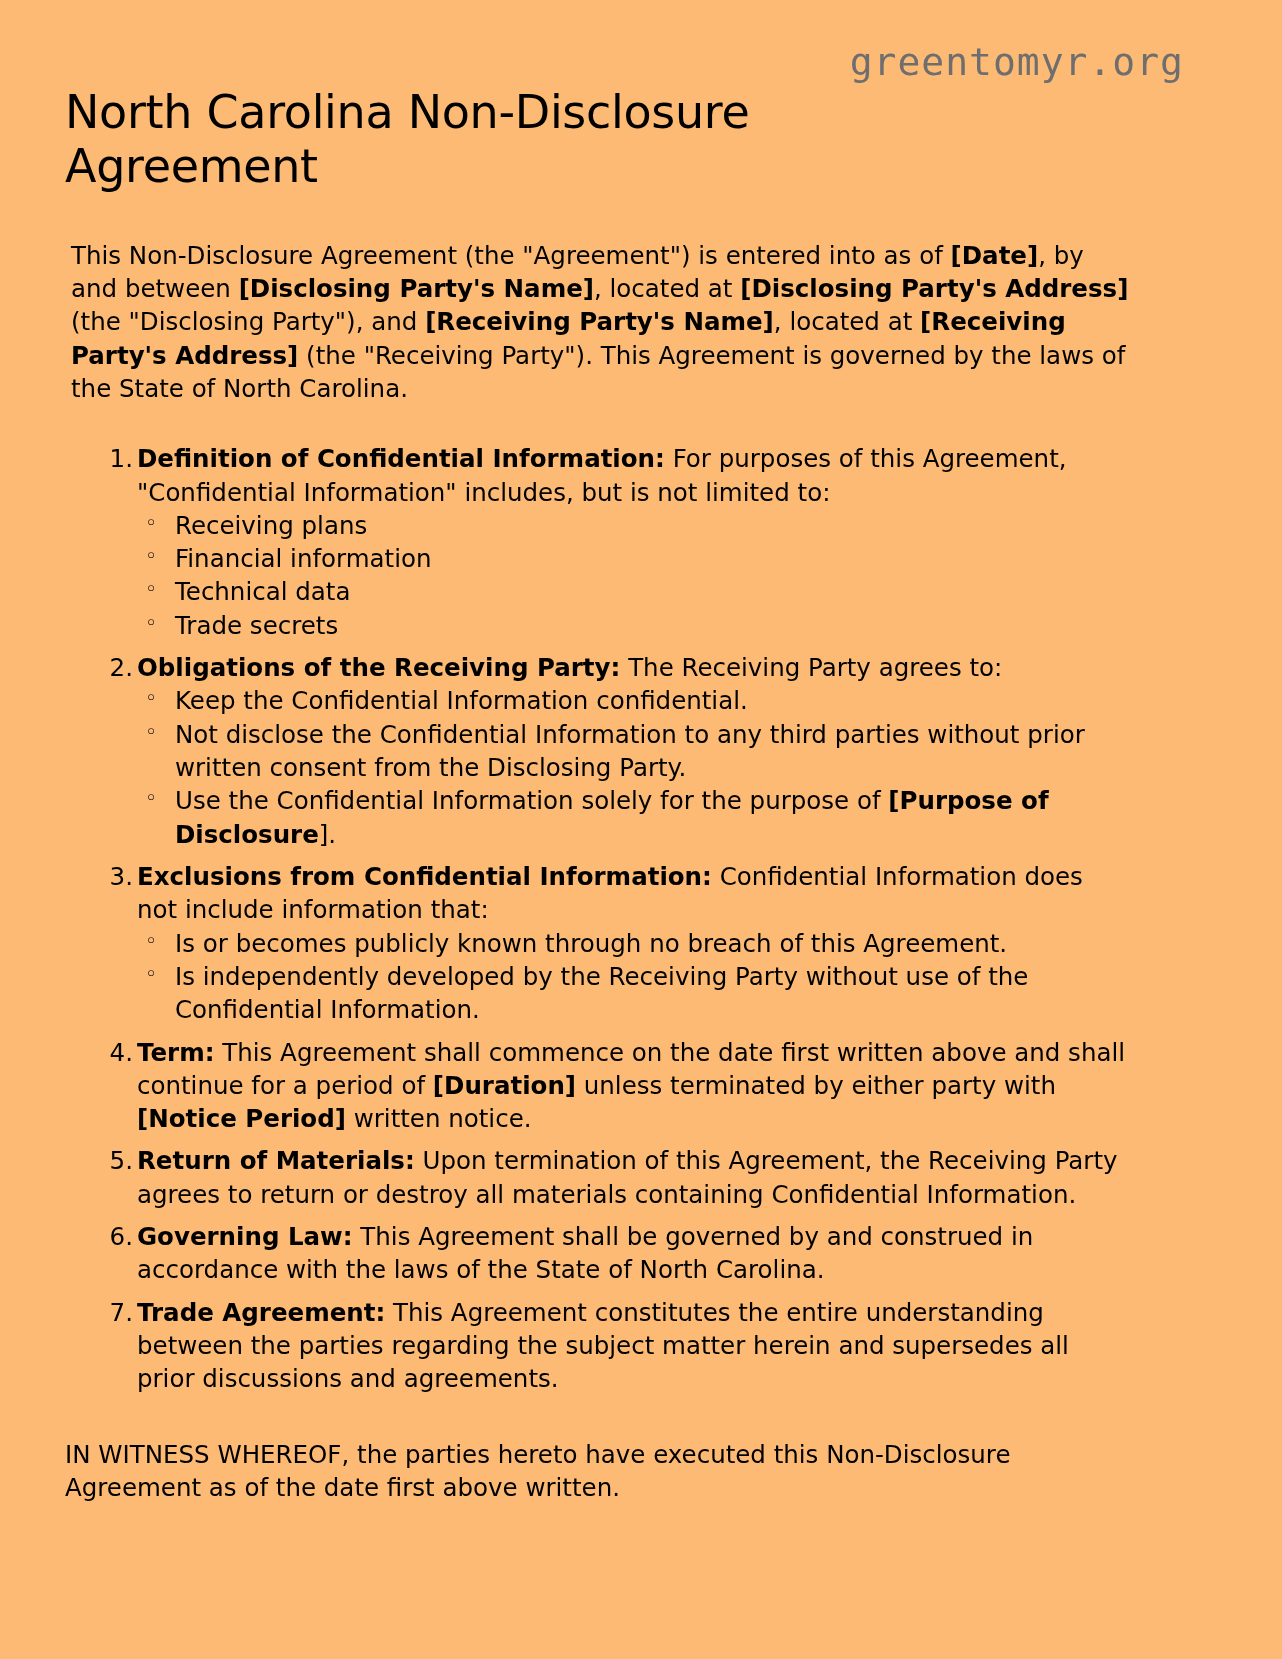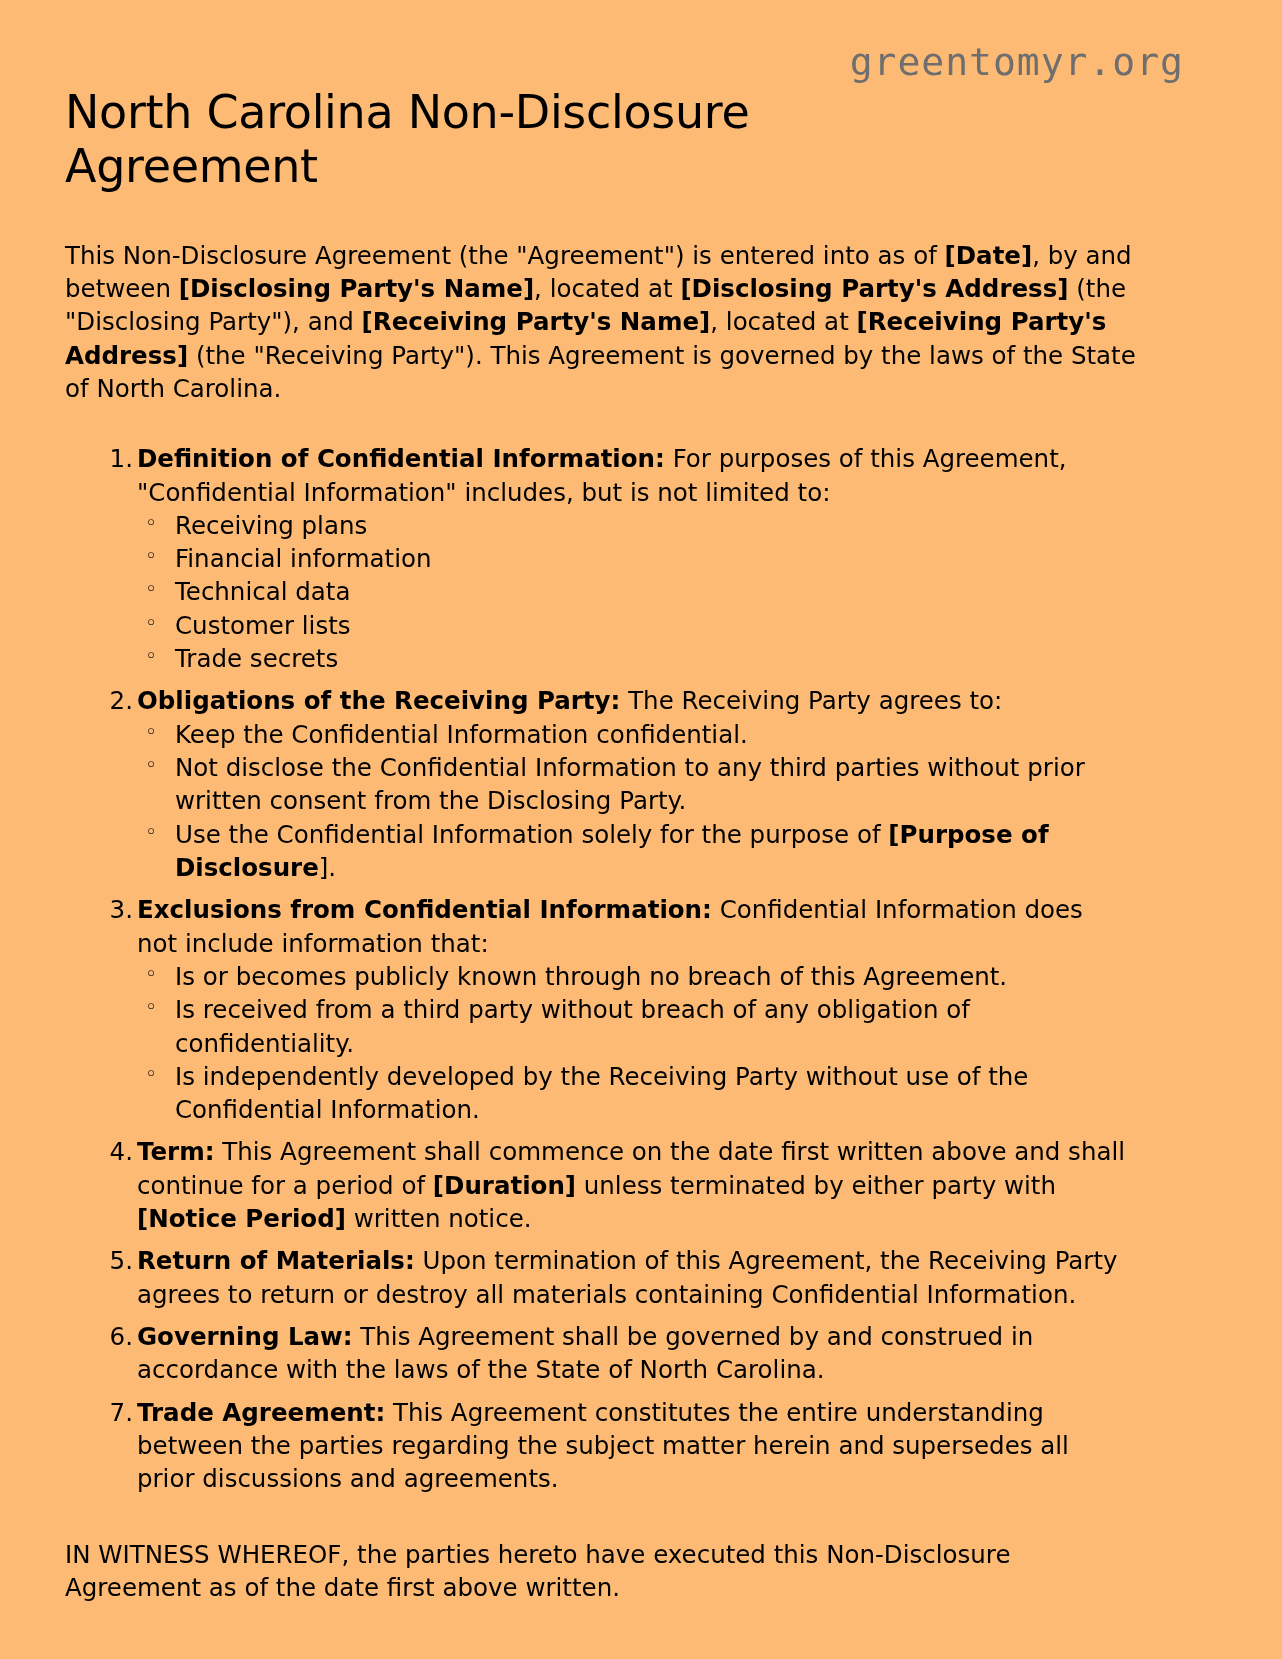--- a/index.html
+++ b/index.html
@@ -47,21 +47,21 @@
     padding-top: 86px;
     width: 880px;
     color: #000;
   }
   p.para {
     font-size: 24.5px;
     line-height: 1.36;
     margin: 0;
     color: #000;
   }
-  p.intro-para { padding-top: 45px; }
+  p.intro-para { padding-top: 45px; margin-left: 6px; }
   p.second-para { padding-top: 31px; }
   p.witness-para { padding-top: 33px; }
 
   ol.terms {
     font-size: 24.5px;
     line-height: 1.36;
     margin: 0;
     padding-top: 28px;
     padding-left: 0;
     list-style: none;
@@ -117,39 +117,37 @@
 
 
     <ol class="terms">
 
       <li>
         <b>Definition of Confidential Information:</b><span> For purposes of this Agreement, "Confidential Information" includes, but is not limited to:</span>
         <ul class="sublist">
           <li>Receiving plans</li>
           <li>Financial information</li>
           <li>Technical data</li>
-          <li>Customer lists</li>
           <li>Trade secrets</li>
         </ul>
       </li>
 
       <li>
         <b>Obligations of the Receiving Party:</b><span> The Receiving Party agrees to:</span>
         <ul class="sublist">
           <li>Keep the Confidential Information confidential.</li>
           <li>Not disclose the Confidential Information to any third parties without prior written consent from the Disclosing Party.</li>
           <li><span>Use the Confidential Information solely for the purpose of </span><b>[Purpose of Disclosure</b><span class="nb">].</span></li>
         </ul>
       </li>
 
       <li>
         <b>Exclusions from Confidential Information:</b><span> Confidential Information does not include information that:</span>
         <ul class="sublist">
           <li>Is or becomes publicly known through no breach of this Agreement.</li>
-          <li>Is received from a third party without breach of any obligation of confidentiality.</li>
           <li>Is independently developed by the Receiving Party without use of the Confidential Information.</li>
         </ul>
       </li>
 
       <li>
         <b>Term:</b><span> This Agreement shall commence on the date first written above and shall continue for a period of </span><b>[Duration]</b><span> unless terminated by either party with </span><b>[Notice Period]</b><span> written notice.</span>
       </li>
 
       <li>
         <b>Return of Materials:</b><span> Upon termination of this Agreement, the Receiving Party agrees to return or destroy all materials containing Confidential Information.</span>

